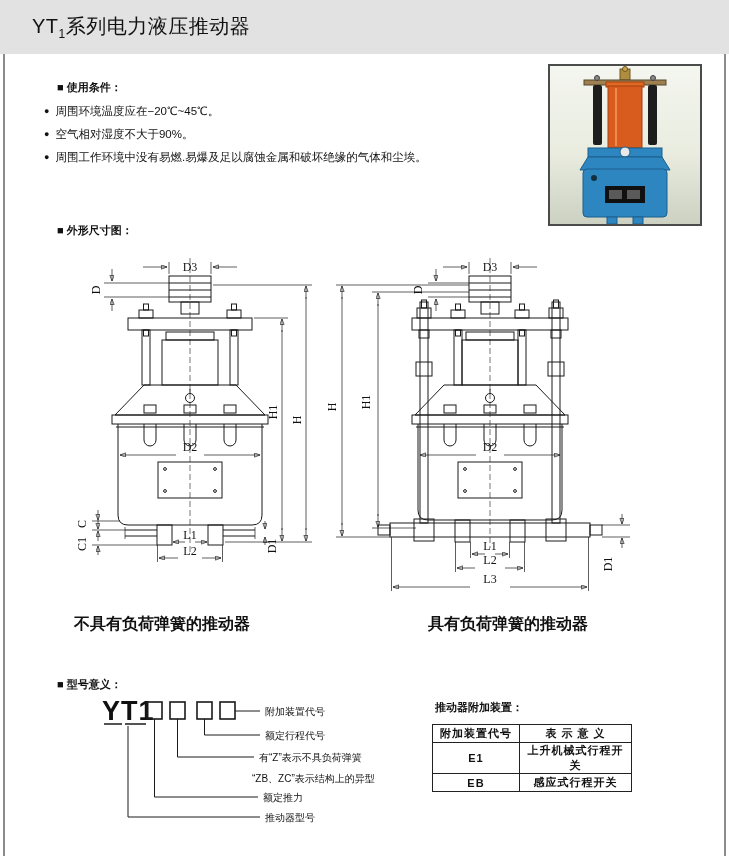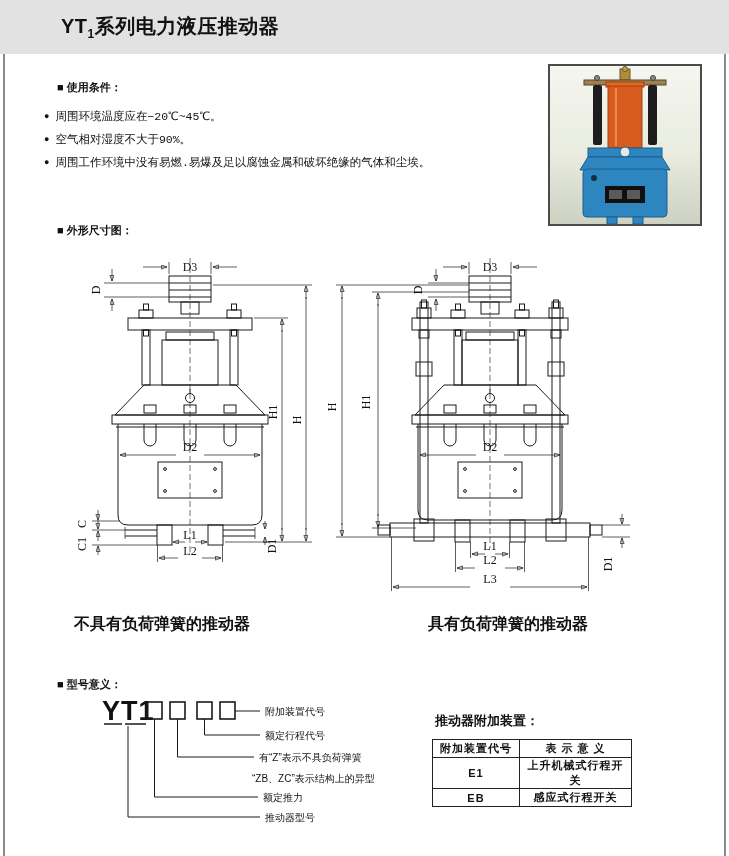--- a/index.html
+++ b/index.html
@@ -3,30 +3,30 @@
 <meta charset="utf-8">
 <style>
   html,body{margin:0;padding:0;}
   body{width:729px;height:856px;position:relative;background:#ffffff;
        font-family:"Liberation Sans",sans-serif;color:#111;overflow:hidden;}
   .abs{position:absolute;}
 
   
   .header{left:0;top:0;width:729px;height:54px;background:#e2e2e2;
           display:flex;align-items:center;}
-  .title{padding-left:21px;font-size:20px;font-weight:bold;letter-spacing:.5px;margin-left:40px;}
+  .title{padding-left:32px;font-size:20px;font-weight:normal;letter-spacing:.5px;}
   .title sub{font-size:12px;}
 
   
   .border-v{width:2px;background:#8c8c8c;top:54px;height:802px;}
 
   
   .sec-heading{font-size:11px;font-weight:bold;}
   .usage-list{left:44px;top:102px;width:500px;}
-  .usage-item{height:23px;line-height:29px;font-size:11.5px;white-space:nowrap;font-family:Liberation Mono, monospace;}
+  .usage-item{height:23px;line-height:19px;font-size:11.5px;white-space:nowrap;}
   .bullet{font-size:9px;margin-right:6px;vertical-align:1px;}
 
   
   .photo{left:548px;top:64px;width:154px;height:162px;border:2px solid #4b4b4b;
          background:linear-gradient(180deg,#f4f6f0 0%,#e9ecdf 55%,#ccd1c2 100%);
          box-sizing:border-box;}
 
   
   .drawing line,.drawing path,.drawing rect,.drawing circle{
     stroke:#1a1a1a;fill:none;stroke-width:1;}
@@ -36,21 +36,21 @@
   .caption{font-size:16px;font-weight:bold;text-align:center;width:210px;}
 
   
   .model-svg line,.model-svg rect{stroke:#1a1a1a;fill:none;}
   .model-svg .box{stroke-width:1.6;}
   .model-svg .code{font:bold 27px "Liberation Sans",sans-serif;fill:#111;stroke:none;letter-spacing:1px;}
   .model-label{font:10px "Liberation Sans",sans-serif;fill:#111;stroke:none;}
 
   
   .attach{left:432px;top:700px;width:200px;}
-  .attach-title{font-size:13px;font-weight:bold;margin:12px 0 9px 3px;}
+  .attach-title{font-size:11px;font-weight:bold;margin:0 0 9px 3px;}
   table.attach-tbl{border-collapse:collapse;}
   .attach-tbl td{border:1px solid #222;font-size:11px;font-weight:bold;
                  text-align:center;height:17px;padding:0 2px;letter-spacing:1px;}
   .attach-tbl td.c0{width:84px;}
   .attach-tbl td.c1{width:110px;}
 </style>
 </head>
 <body>
 
 <div class="abs header">

